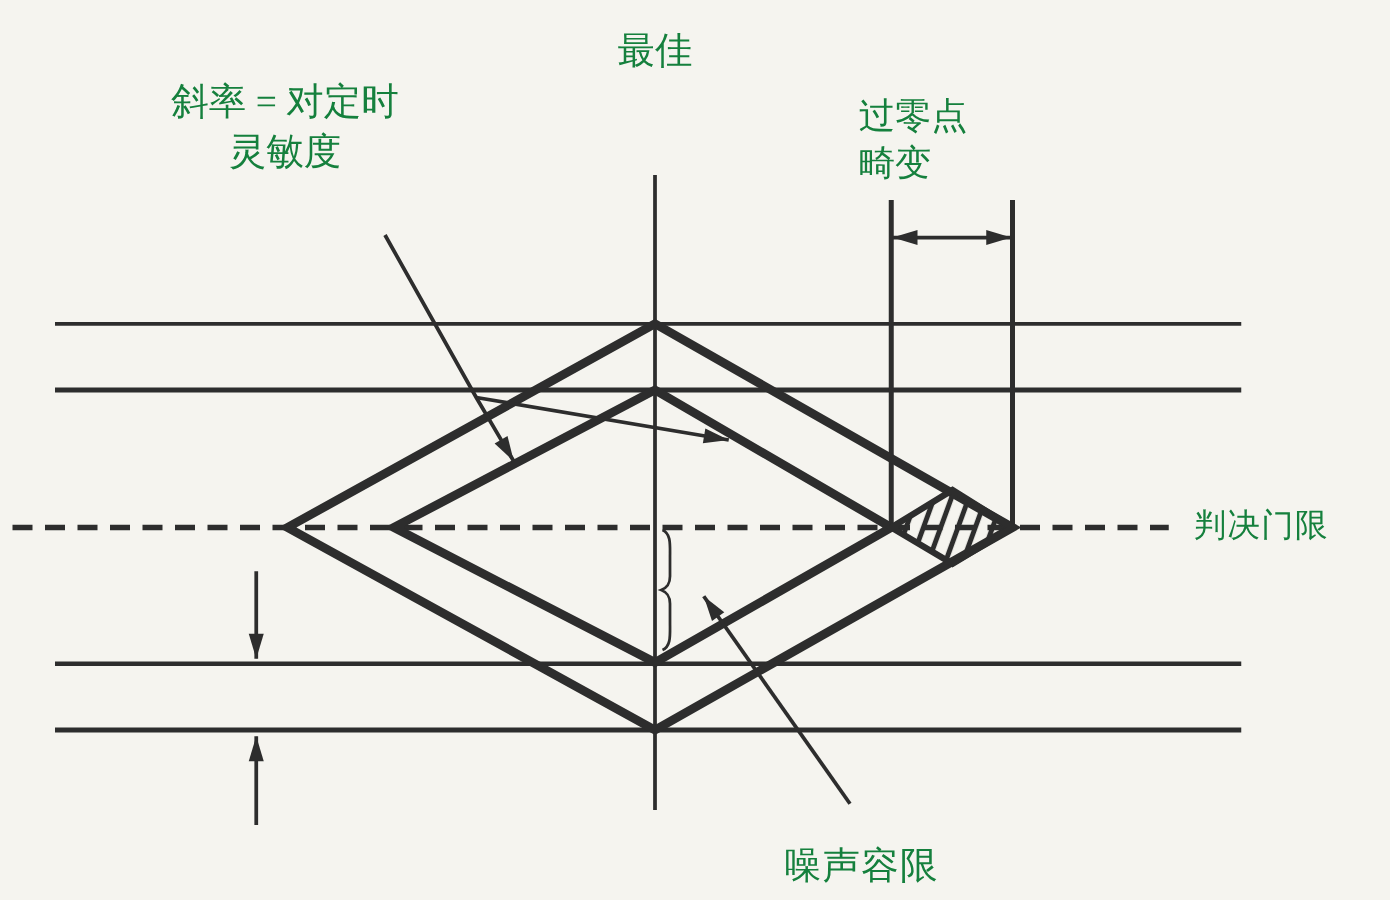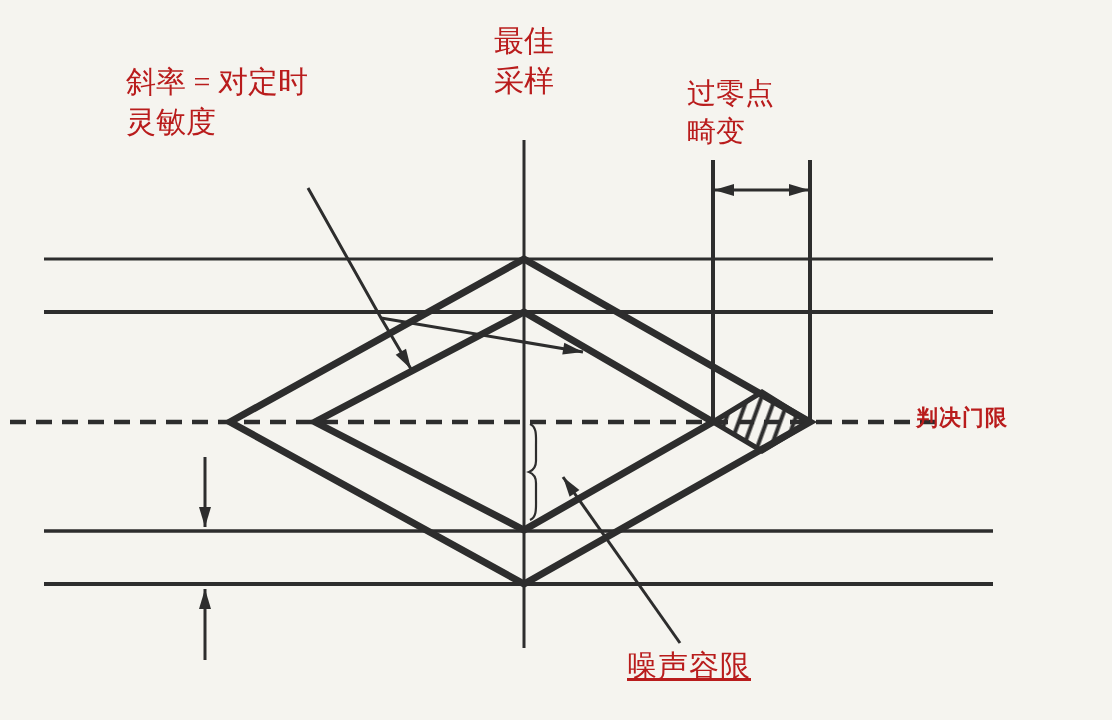--- a/index.html
+++ b/index.html
@@ -6,29 +6,29 @@
   .stage{
     position:relative;
     width:1112px;height:720px;
     background:#f5f4ef;
     overflow:hidden;
     font-family:"Liberation Serif","DejaVu Serif",serif;
   }
   .stage svg{position:absolute;left:0;top:0;}
   .lbl{
     position:absolute;
-    color:#b91c1c;
+    color:#15803d;
     font-family:"Liberation Serif","DejaVu Serif",serif;
     white-space:nowrap;
   }
-  .lbl-slope{left:126px;top:62px;width:204px;text-align:left;font-size:30px;line-height:40px;}
+  .lbl-slope{left:126px;top:62px;width:204px;text-align:center;font-size:30px;line-height:40px;}
   .lbl-sampling{left:462px;top:21px;width:124px;text-align:center;font-size:30px;line-height:40px;}
   .lbl-zc{left:687px;top:74px;width:152px;text-align:left;font-size:29px;line-height:38px;}
-  .lbl-decision{left:916px;top:403px;font-size:22px;letter-spacing:1px;font-weight:bold;}
-  .lbl-noise{left:627px;top:646px;font-size:30px;letter-spacing:1px;text-decoration:underline;}
+  .lbl-decision{left:955px;top:403px;font-size:26px;letter-spacing:1px;}
+  .lbl-noise{left:627px;top:672px;font-size:30px;letter-spacing:1px;}
   .lbl-peak{left:126px;top:666px;font-size:30px;letter-spacing:3px;}
 </style>
 </head>
 <body>
 
 <div class="stage">
 
   <svg id="diagram" width="1112" height="720" viewBox="0 0 1112 720">
       <defs>
         <marker id="ah" markerUnits="userSpaceOnUse" markerWidth="24" markerHeight="16" refX="21" refY="8" orient="auto">
@@ -61,21 +61,20 @@
       <path d="M 530 424 C 537 427 536 436 536 446 L 536 461 C 536 467 534 470 529 472 C 534 474 536 477 536 483 L 536 498 C 536 508 537 517 530 520" fill="none" stroke="#2d2d2d" stroke-width="2.2"></path>
     </svg>
 
   <div class="lbl lbl-slope">
     <div>斜率 = 对定时</div>
     <div>灵敏度</div>
   </div>
 
   <div class="lbl lbl-sampling">
     <div>最佳</div>
-    <div>采样</div>
   </div>
 
   <div class="lbl lbl-zc">
     <div>过零点</div>
     <div>畸变</div>
   </div>
 
   <div class="lbl lbl-decision">判决门限</div>
 
   <div class="lbl lbl-noise">噪声容限</div>

